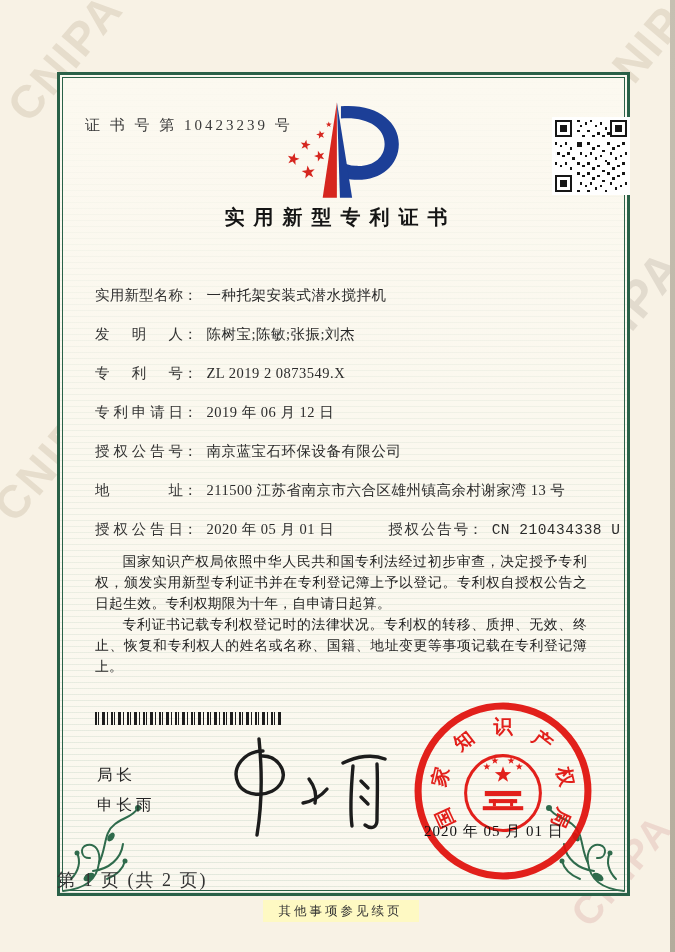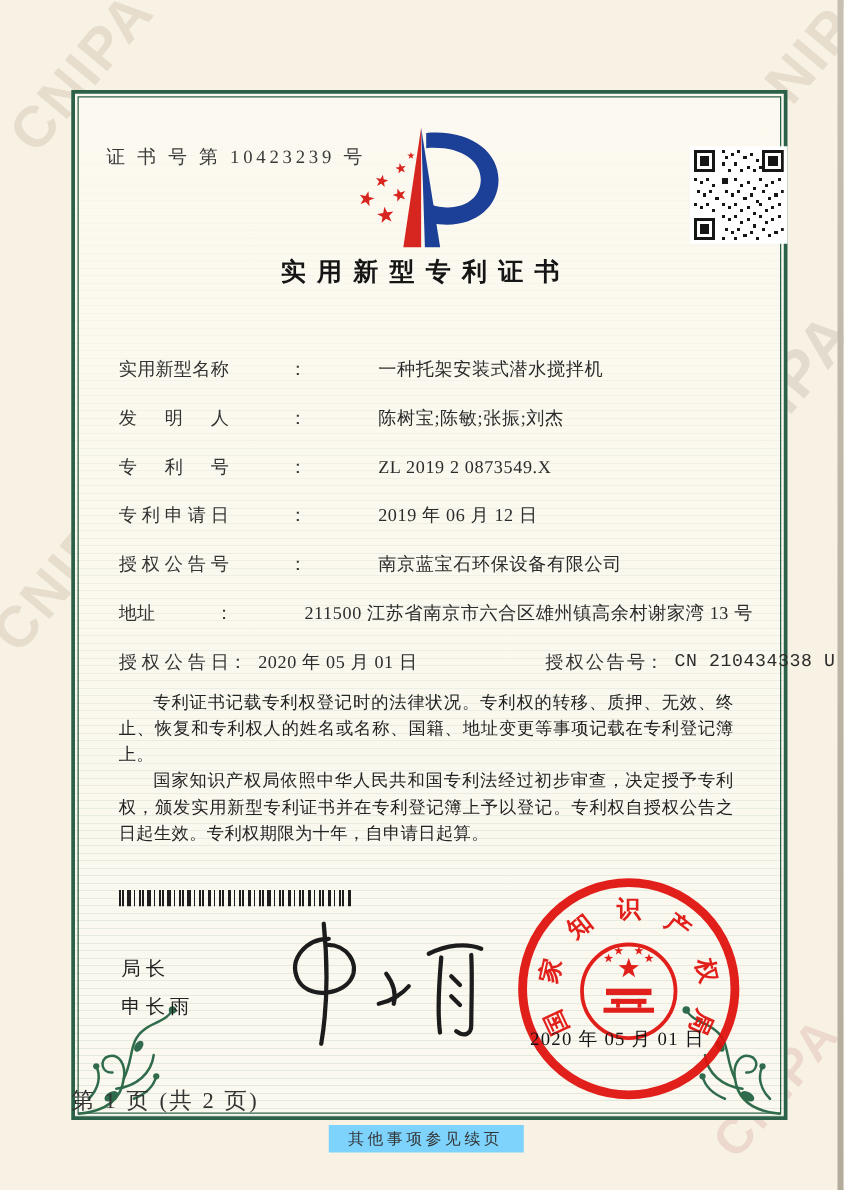--- a/index.html
+++ b/index.html
@@ -23,21 +23,21 @@
   .corner{position:absolute;bottom:-2px;width:92px;height:96px;}
   .corner.left{left:-1px;}
   .corner.right{right:-1px;transform:scaleX(-1);}
   
   .cert-no{position:absolute;left:85px;top:116px;font-size:15px;letter-spacing:3px;color:#3a3a3a;}
   .logo{position:absolute;left:278px;top:100px;width:132px;height:102px;}
   .qr{position:absolute;left:552px;top:117px;width:72px;height:72px;background:#fff;padding:3px;}
   .title{position:absolute;left:57px;top:204px;width:567px;text-align:center;
          font-size:20px;font-weight:bold;letter-spacing:9px;color:#151515;}
   .fields{position:absolute;left:95px;top:286px;width:495px;font-size:14.5px;}
-  .frow{display:flex;align-items:baseline;height:39px;white-space:nowrap;gap:48px;}
+  .frow{display:flex;align-items:baseline;height:39px;white-space:nowrap;}
   .flabel{display:inline-block;width:88px;text-align:justify;text-align-last:justify;color:#333;}
   .fcolon{color:#333;margin-right:9px;}
   .fvalue{color:#2b2b2b;letter-spacing:.5px;}
   .fgroup{display:flex;align-items:center;}
   .fgroup.second{margin-left:54px;font-family:Liberation Mono, monospace;}
   .fgroup.second .flabel{width:80px;}
   .paras{position:absolute;left:95px;top:551px;width:492px;font-size:13.8px;
          line-height:21px;text-align:justify;color:#232323;letter-spacing:.3px;}
   .paras p{margin:0;text-indent:2em;}
   .barcode{position:absolute;left:95px;top:712px;width:186px;height:13px;
@@ -45,21 +45,21 @@
       #1d1d1d 3px 4px,transparent 4px 7px,#1d1d1d 7px 10px,transparent 10px 12px,
       #1d1d1d 12px 13px,transparent 13px 16px);}
   .signer{position:absolute;left:97px;top:765px;font-size:15.5px;color:#222;letter-spacing:4px;}
   .signer div{margin-bottom:9px;}
   .signature{position:absolute;left:205px;top:733px;width:190px;height:108px;}
   .seal{position:absolute;left:412px;top:700px;width:182px;height:182px;opacity:.93;}
   .seal-date{position:absolute;left:424px;top:822px;font-size:15px;color:#141414;letter-spacing:1px;z-index:5;}
   .pagenum{position:absolute;left:57px;top:868px;width:567px;
            font-size:18px;color:#333;letter-spacing:2px;}
   .note{position:absolute;left:57px;top:903px;width:567px;text-align:center;font-size:12.5px;}
-  .note span{background:#7dd3fc;padding:4px 16px;letter-spacing:3px;color:#333;}
+  .note span{background:#fef9c3;padding:4px 16px;letter-spacing:3px;color:#333;}
 </style>
 </head>
 <body>
 
 <div class="page">
 
   <span class="wm tan" style="left:-10px;top:30px;font-size:46px;">CNIPA</span>
   <span class="wm pink" style="left:190px;top:100px;font-size:42px;">CNIPA</span>
   <span class="wm tan" style="left:572px;top:18px;font-size:46px;">CNIPA</span>
   <span class="wm gray" style="left:540px;top:290px;font-size:50px;">CNIPA</span>
@@ -184,22 +184,22 @@
       </span>
       <span class="fgroup second">
         <span class="flabel">授权公告号</span>
           <span class="fcolon">：</span>
         <span class="fvalue">CN 210434338 U</span>
       </span>
     </div>
   </div>
 
   <div class="paras">
+    <p>国家知识产权局依照中华人民共和国专利法经过初步审查，决定授予专利权，颁发实用新型专利证书并在专利登记簿上予以登记。专利权自授权公告之日起生效。专利权期限为十年，自申请日起算。</p>
     <p>专利证书记载专利权登记时的法律状况。专利权的转移、质押、无效、终止、恢复和专利权人的姓名或名称、国籍、地址变更等事项记载在专利登记簿上。</p>
-    <p>国家知识产权局依照中华人民共和国专利法经过初步审查，决定授予专利权，颁发实用新型专利证书并在专利登记簿上予以登记。专利权自授权公告之日起生效。专利权期限为十年，自申请日起算。</p>
   </div>
 
   <div class="barcode"></div>
 
   <div class="signer">
     <div>局长</div>
     <div>申长雨</div>
   </div>
 
   <svg class="signature" viewBox="0 0 190 108">

